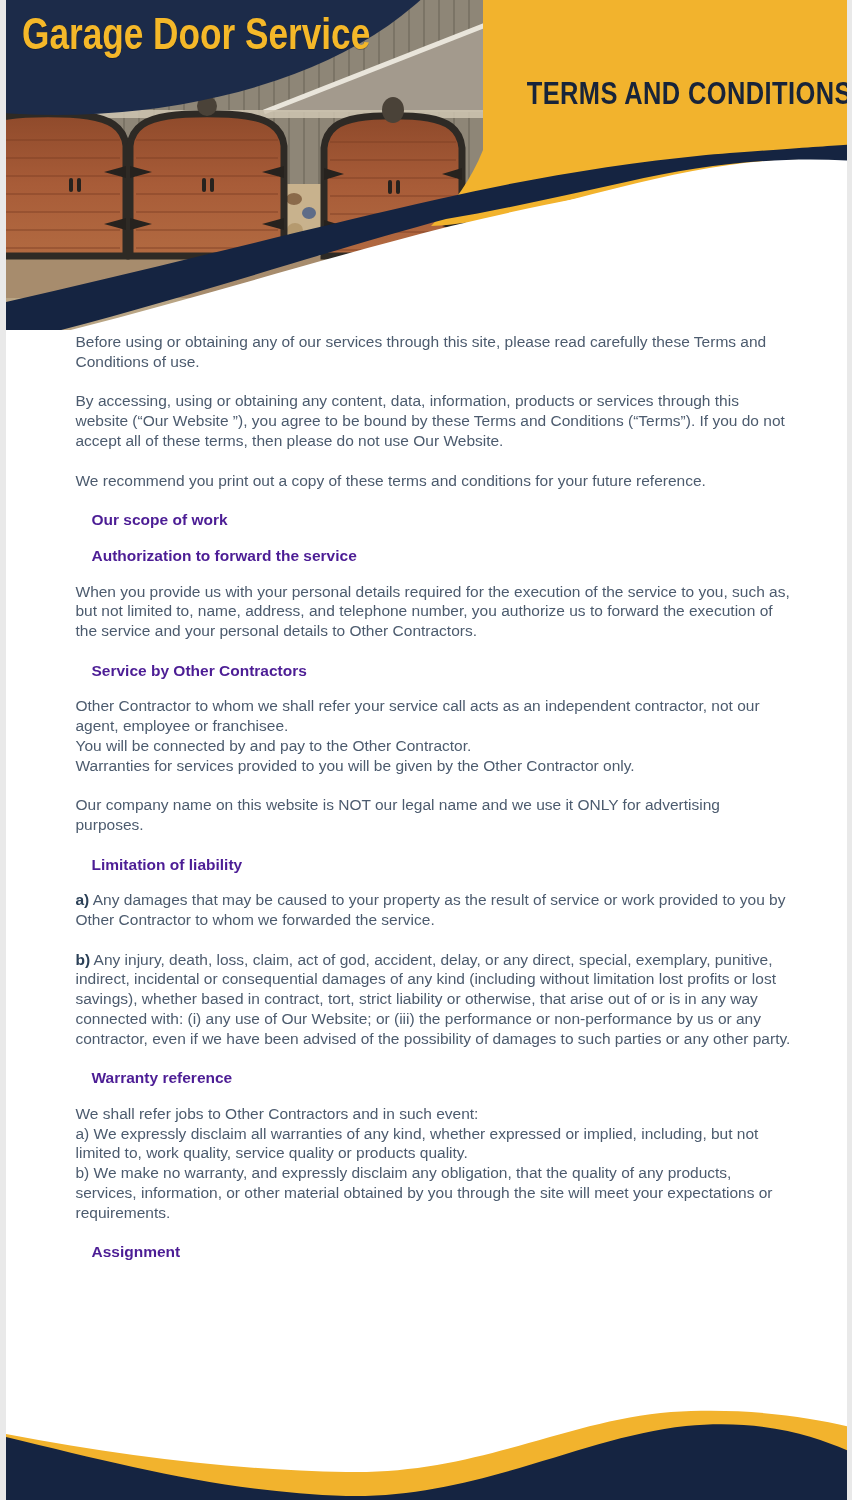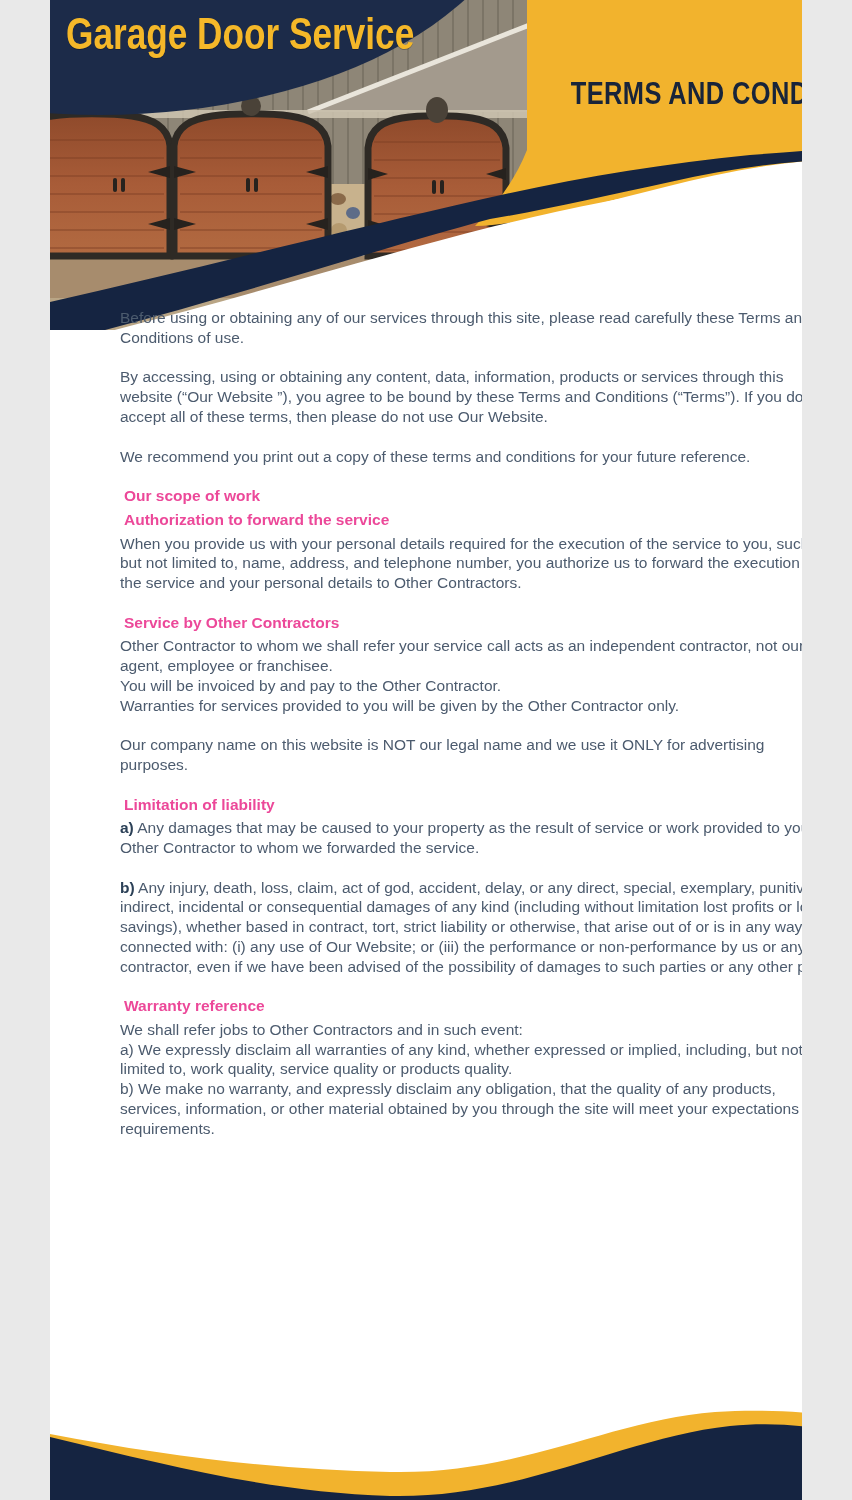--- a/index.html
+++ b/index.html
@@ -1,17 +1,17 @@
 <!DOCTYPE html>
 <html><head>
 <meta charset="utf-8">
 <style>
   html,body{margin:0;padding:0;background:#e9e9e9;}
   #page{
-    position:relative;width:752px;height:1500px;margin:0 auto;
+    position:relative;width:841px;height:1500px;margin:0 auto;
     background:#ffffff;overflow:hidden;
     font-family:"Liberation Sans", sans-serif;
   }
   
   #header{position:absolute;top:0;left:0;width:852px;height:330px;}
   #header svg{display:block;}
   .logo-text{
     position:absolute;top:9px;left:16px;width:420px;
     font-size:44px;font-weight:bold;color:#F5B829;
     transform:scaleX(0.80);transform-origin:left top;
@@ -19,25 +19,25 @@
     text-shadow:0 1px 0 rgba(0,0,0,.25);
   }
   .banner-title{
     position:absolute;top:76px;left:488px;width:364px;
     text-align:center;font-size:31px;font-weight:800;color:#18243A;
     transform:scaleX(0.82);transform-origin:center top;
     white-space:nowrap;letter-spacing:0.5px;
   }
   
   #content{
-    position:absolute;top:308px;left:70px;width:716px;
+    position:absolute;top:332px;left:70px;width:716px;
     font-size:15.5px;line-height:19.7px;color:#4C5B6E;
   }
   #content .heading{
-    font-weight:bold;color:#ec4899;margin:4px;
+    font-weight:bold;color:#4c1d95;margin:16px;
   }
   #content .para{
     margin:0 0 20px 0;white-space:pre-line;
   }
   #content .para b{color:#2B4057;}
   
   #footer{position:absolute;left:0;bottom:0;width:852px;height:120px;}
   #footer svg{display:block;}
 </style>
 </head>
@@ -138,30 +138,31 @@
 
   <div id="content">
       <div class="para">Before using or obtaining any of our services through this site, please read carefully these Terms and Conditions of use.</div>
       <div class="para">By accessing, using or obtaining any content, data, information, products or services through this website (“Our Website ”), you agree to be bound by these Terms and Conditions (“Terms”). If you do not accept all of these terms, then please do not use Our Website.</div>
       <div class="para">We recommend you print out a copy of these terms and conditions for your future reference.</div>
       <div class="heading">Our scope of work</div>
       <div class="heading">Authorization to forward the service</div>
       <div class="para">When you provide us with your personal details required for the execution of the service to you, such as, but not limited to, name, address, and telephone number, you authorize us to forward the execution of the service and your personal details to Other Contractors.</div>
       <div class="heading">Service by Other Contractors</div>
       <div class="para">Other Contractor to whom we shall refer your service call acts as an independent contractor, not our agent, employee or franchisee.
-You will be invoiced by and pay to the Other Contractor.
+You will be connected by and pay to the Other Contractor.
 Warranties for services provided to you will be given by the Other Contractor only.</div>
       <div class="para">Our company name on this website is NOT our legal name and we use it ONLY for advertising purposes.</div>
       <div class="heading">Limitation of liability</div>
       <div class="para"><b>a)</b> Any damages that may be caused to your property as the result of service or work provided to you by Other Contractor to whom we forwarded the service.</div>
       <div class="para"><b>b)</b> Any injury, death, loss, claim, act of god, accident, delay, or any direct, special, exemplary, punitive, indirect, incidental or consequential damages of any kind (including without limitation lost profits or lost savings), whether based in contract, tort, strict liability or otherwise, that arise out of or is in any way connected with: (i) any use of Our Website; or (iii) the performance or non-performance by us or any contractor, even if we have been advised of the possibility of damages to such parties or any other party.</div>
       <div class="heading">Warranty reference</div>
       <div class="para">We shall refer jobs to Other Contractors and in such event:
 a) We expressly disclaim all warranties of any kind, whether expressed or implied, including, but not limited to, work quality, service quality or products quality.
 b) We make no warranty, and expressly disclaim any obligation, that the quality of any products, services, information, or other material obtained by you through the site will meet your expectations or requirements.</div>
+      <div class="heading">Assignment</div>
     </div>
 
   <div id="footer">
     <svg width="852" height="120" viewBox="0 0 852 120">
       <path d="M0,54 C120,77 230,90 340,92 C470,95 560,40 665,32 C745,27 810,38 852,49 L852,120 L0,120 Z" fill="#F2B32D"></path>
       <path d="M0,57 C120,86 220,112 340,116 C470,119 575,57 680,46 C765,38 818,60 852,75 L852,120 L0,120 Z" fill="#152441"></path>
     </svg>
   </div>
 
 </div>

